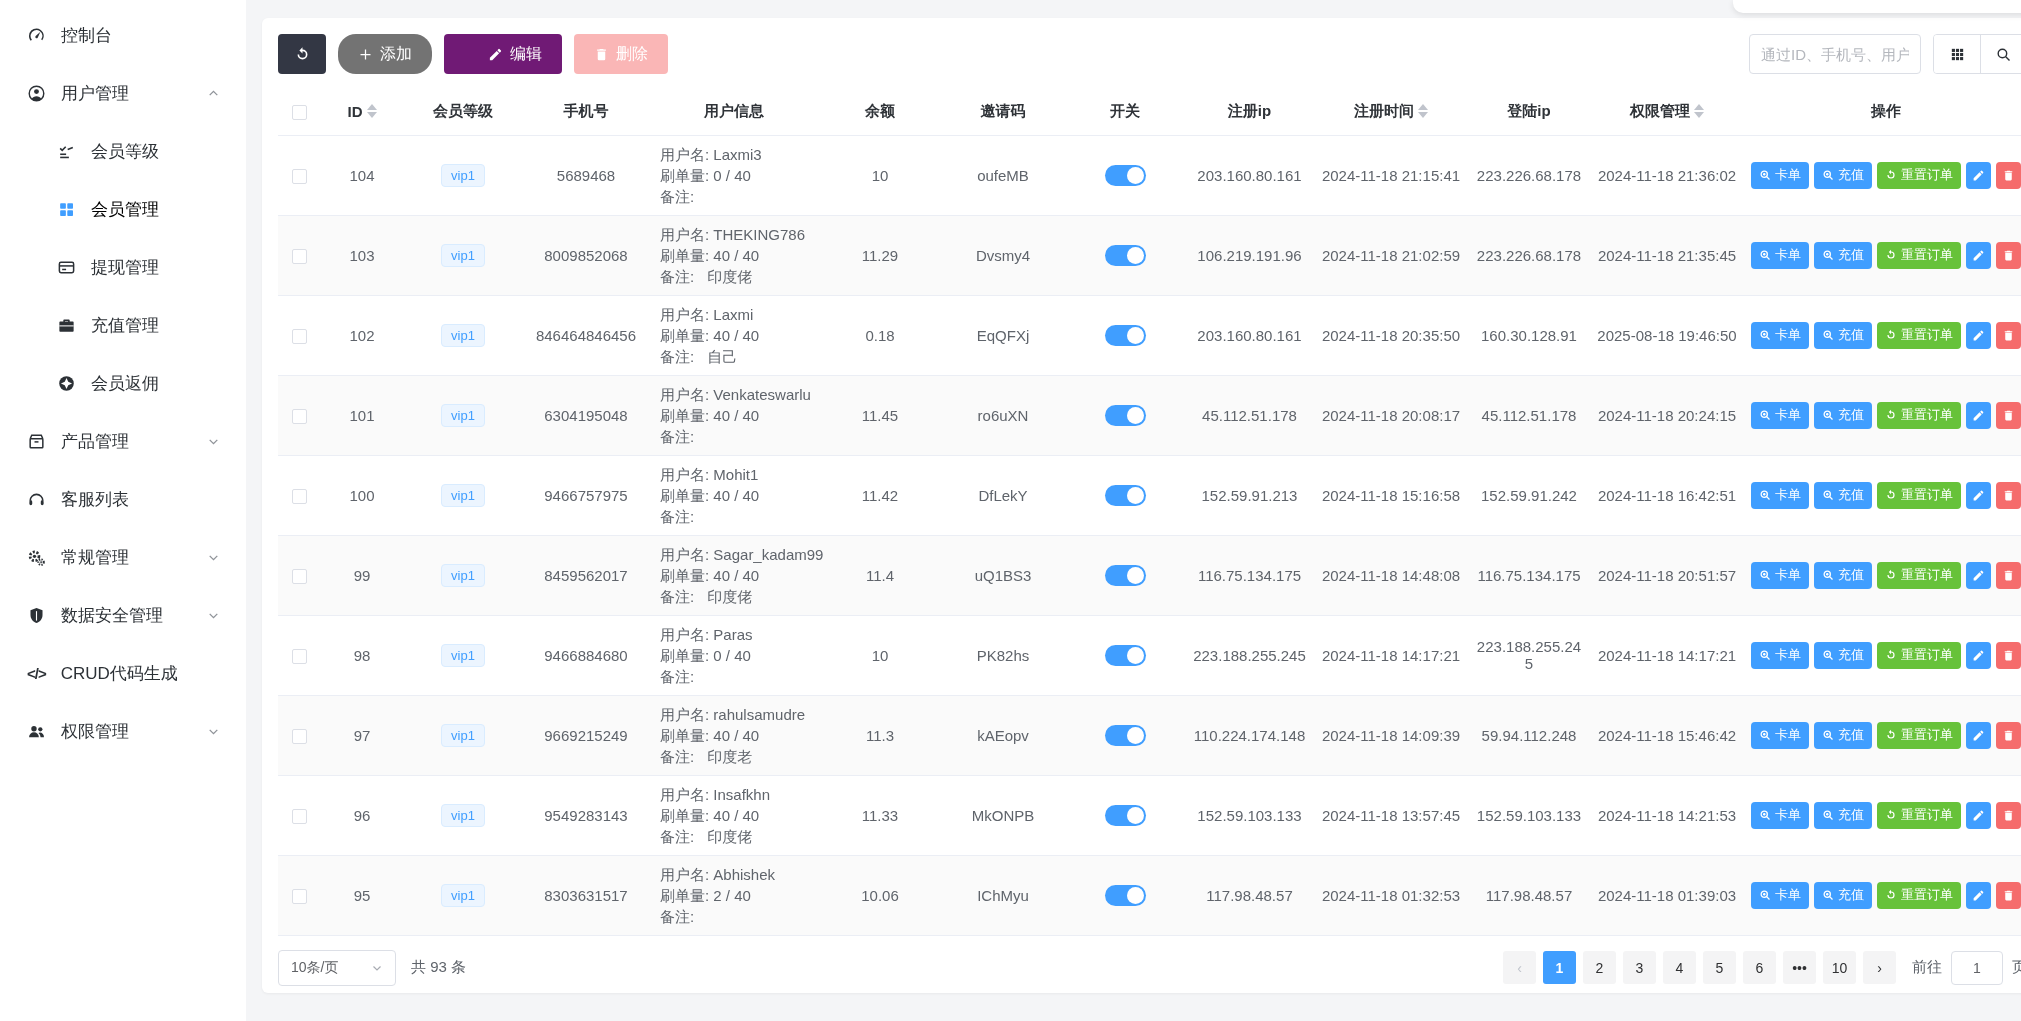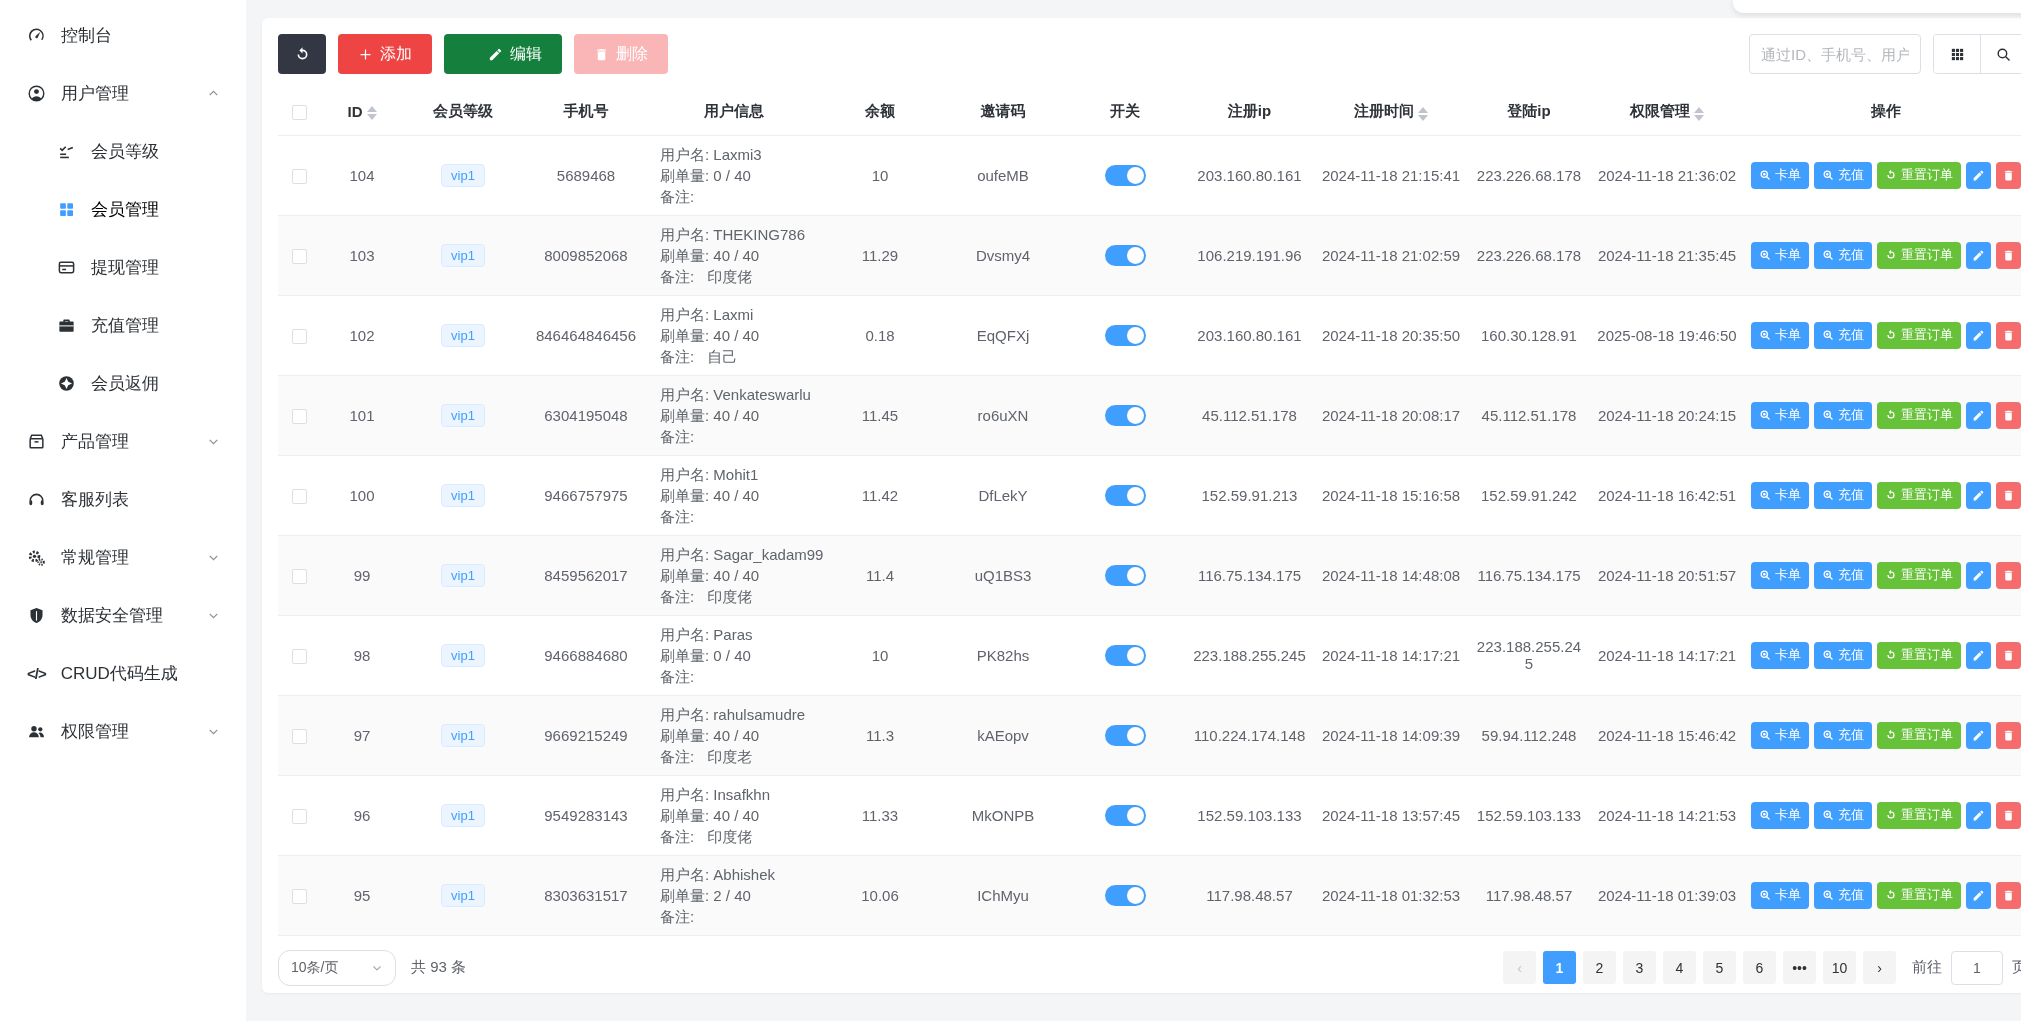--- a/index.html
+++ b/index.html
@@ -47,22 +47,22 @@
   
   .toolbar { display: flex; align-items: center; gap: 12px; margin-bottom: 14px; }
   .btn {
     border: none; border-radius: 4px; height: 40px; display: inline-flex;
     align-items: center; gap: 7px; padding: 0 20px; font-size: 16px;
     color: #fff; cursor: pointer; font-family: inherit;
   }
   .btn .icon { width: 15px; height: 15px; }
   .btn-refresh { background: #333744; width: 48px; justify-content: center; padding: 0; }
   .btn-refresh .icon { width: 17px; height: 17px; }
-  .btn-add { background: #ef4444; }
-  .btn-edit { background: #15803d; cursor: not-allowed; padding-left: 44px; }
+  .btn-add { background: #737373; border-radius: 18px; }
+  .btn-edit { background: #701a75; cursor: not-allowed; padding-left: 44px; }
   .btn-del { background: #fab6b6; cursor: not-allowed; }
   .toolbar-spacer { flex: 1; }
   .search-input {
     width: 172px; height: 40px; border: 1px solid #dcdfe6; border-radius: 4px;
     padding: 0 11px; font-size: 15px; color: #606266; outline: none;
     font-family: inherit;
   }
   .search-input::placeholder { color: #b4b7bd; }
   .icon-group { display: flex; border: 1px solid #dcdfe6; border-radius: 4px; overflow: hidden; height: 40px; }
   .icon-group button {
@@ -71,21 +71,21 @@
   }
   .icon-group button + button { border-left: 1px solid #dcdfe6; }
   .icon-group .icon { width: 17px; height: 17px; }
 
   
   table { width: 100%; border-collapse: collapse; table-layout: fixed; }
   thead th {
     font-size: 15px; font-weight: 700; color: #2f3338; height: 47px;
     border-bottom: 1px solid #ebeef5; text-align: center; white-space: nowrap;
   }
-  thead th .th-wrap { display: inline-flex; align-items: flex-end; gap: 4px; }
+  thead th .th-wrap { display: inline-flex; align-items: center; gap: 4px; }
   tbody td {
     font-size: 15px; color: #5f646b; text-align: center; padding: 7px 6px;
     border-bottom: 1px solid #ebeef5; height: 80px; word-break: break-word;
   }
   tbody tr:nth-child(even) { background: #fafafa; }
   td.cell-userinfo { text-align: left; padding-left: 10px; }
   .uinfo-line { line-height: 21px; white-space: nowrap; }
   .note-gap { margin-left: 13px; }
 
   .caret-group { display: inline-flex; flex-direction: column; gap: 2px; }
@@ -118,21 +118,21 @@
   .abtn .icon { width: 12px; height: 12px; }
   .abtn-blue { background: #409eff; }
   .abtn-green { background: #67c23a; }
   .abtn-sq { width: 27px; padding: 0; justify-content: center; }
   .abtn-sq .icon { width: 13px; height: 13px; }
   .abtn-red { background: #f56c6c; }
 
   
   .pagebar { display: flex; align-items: center; margin-top: 14px; font-size: 15px; color: #5f646b; }
   .page-size {
-    width: 118px; height: 36px; border: 1px solid #dcdfe6; border-radius: 12px;
+    width: 118px; height: 36px; border: 1px solid #dcdfe6; border-radius: 4px;
     display: inline-flex; align-items: center; padding: 0 12px; cursor: pointer;
     color: #606266; font-size: 14px; background: #fff;
   }
   .page-size .chev { margin-left: auto; color: #a8abb2; }
   .total { margin-left: 15px; }
   .pager { margin-left: auto; display: flex; align-items: center; gap: 7px; }
   .pg {
     min-width: 33px; height: 33px; border: none; border-radius: 3px; background: #f4f4f5;
     color: #303133; font-size: 14px; cursor: pointer; font-family: inherit;
     display: inline-flex; align-items: center; justify-content: center; padding: 0 4px;

